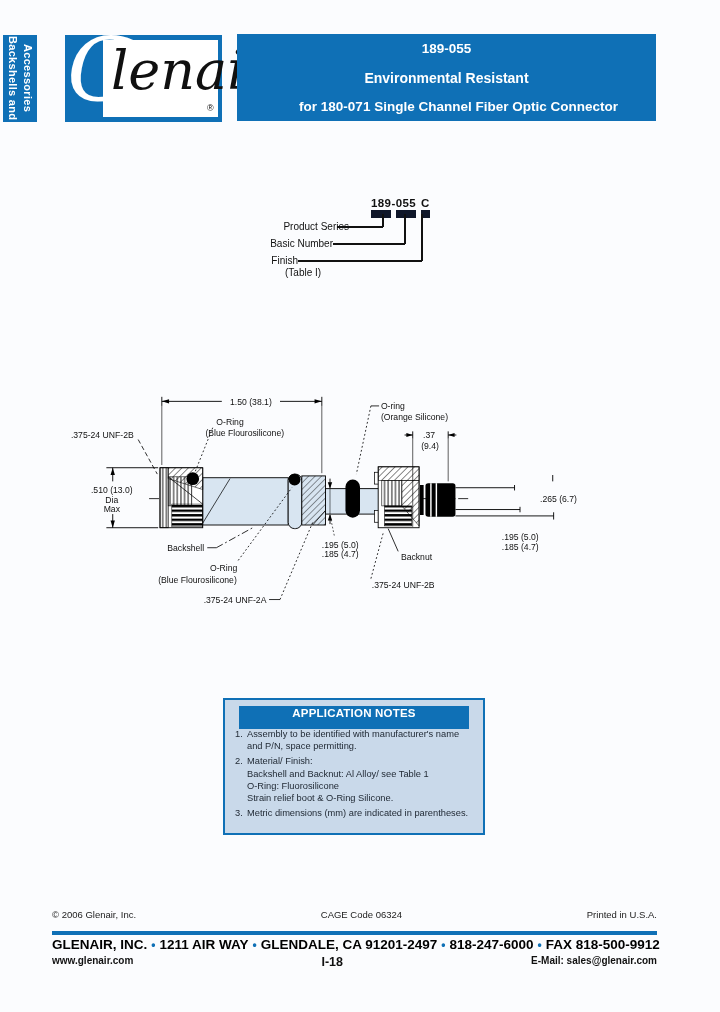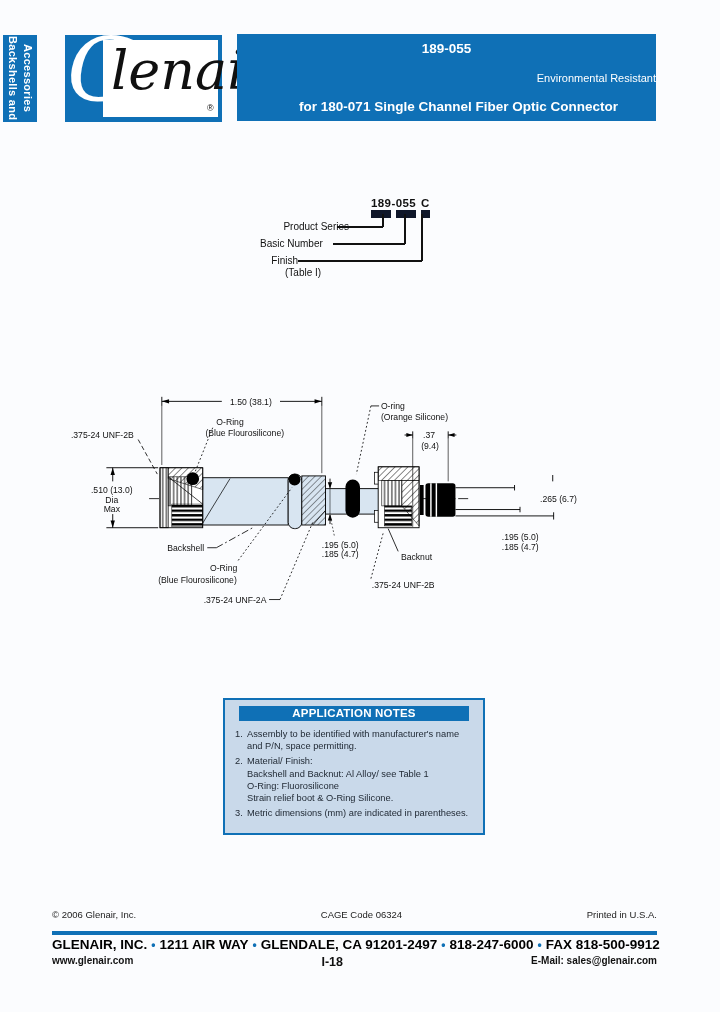--- a/index.html
+++ b/index.html
@@ -29,40 +29,40 @@
     position:absolute;left:46px;top:4px;color:#101010;
     font-family:"DejaVu Serif", serif;font-style:italic;font-size:54px;
   }
   .logo-reg{position:absolute;left:142px;top:68px;color:#101010;font-size:9px;}
   .title-block{
     left:237px;top:34px;width:419px;height:87px;background:#0f70b6;color:#fff;
     display:flex;flex-direction:column;justify-content:center;text-align:center;gap:12px;
   }
   .tb1{font-size:13.5px;font-weight:bold;line-height:18px;}
   .tb2{font-size:16px;font-weight:bold;line-height:20px;}
-  .tb3{font-size:11px;font-weight:normal;line-height:16px;text-align:right;}
+  .tb3{font-size:14px;font-weight:bold;line-height:16px;}
   .tb4{font-size:13.5px;font-weight:bold;line-height:18px;margin-left:24px;}
   
   .pn-number{left:371px;top:197px;font-size:11.5px;font-weight:bold;letter-spacing:.4px;}
   .pn-u{border-bottom:8px solid #0f172a;padding-bottom:1px;}
   .pn-c{margin-left:5px;}
   .key-label{font-size:10px;color:#111;}
   .lbl-ps{left:272px;top:221px;width:77px;text-align:right;}
-  .lbl-bn{left:260px;top:238px;width:73px;text-align:left;}
+  .lbl-bn{left:260px;top:238px;width:73px;text-align:right;}
   .lbl-fin{left:260px;top:255px;width:38px;text-align:right;}
   .lbl-tbl{left:285px;top:267px;}
   .hline{height:1.5px;background:#111;}
   .vline{width:1.5px;background:#111;}
   
   .notes-box{
     left:223px;top:698px;width:262px;height:137px;background:#c9d9ea;
     border:2px solid #0f70b6;box-sizing:border-box;
   }
   .notes-header{
-    position:absolute;left:14px;top:6px;width:230px;height:15px;background:#0f70b6;
+    position:absolute;left:14px;top:6px;width:230px;height:23px;background:#0f70b6;
     color:#fff;font-weight:bold;font-size:11.5px;text-align:center;line-height:15px;
     letter-spacing:.2px;
   }
   .notes-body{position:absolute;left:10px;top:28px;right:4px;font-size:9.3px;line-height:12.2px;color:#222b36;}
   .note{display:flex;margin-bottom:3px;}
   .note-num{width:12px;flex:none;}
   
   .ft-small{font-size:9.5px;color:#222;align-items:flex-end;}
   .ft-row1{left:52px;top:909px;width:605px;display:flex;justify-content:space-between;}
   .ft-rule{left:52px;top:931px;width:605px;height:3.5px;background:#0f70b6;}

